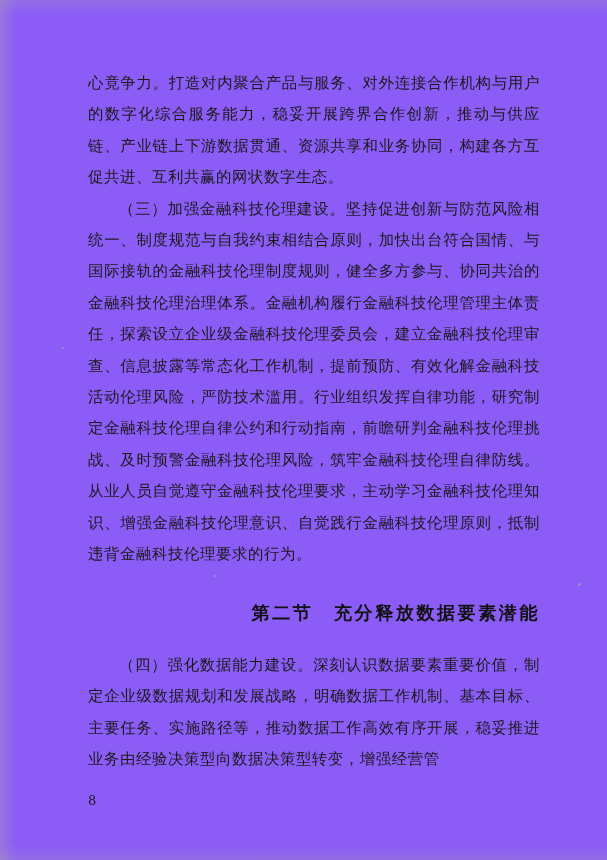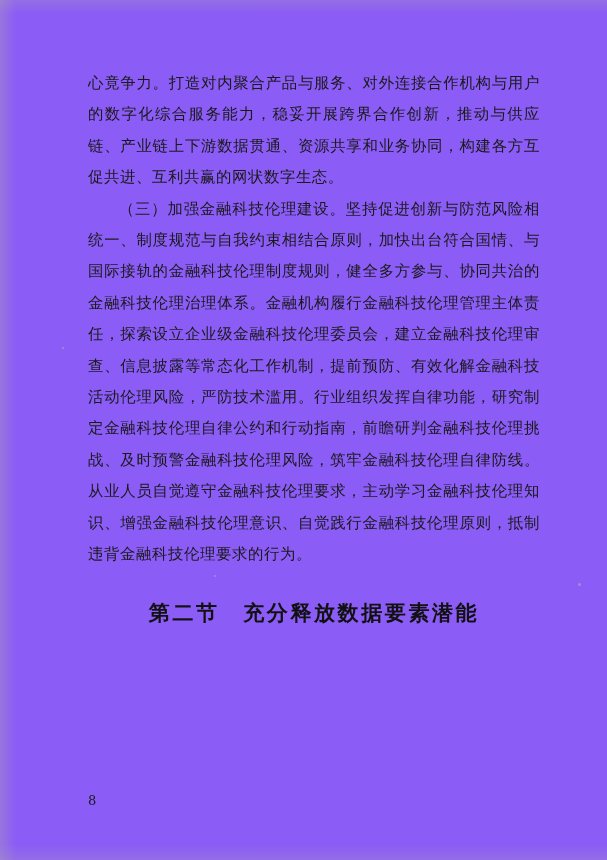--- a/index.html
+++ b/index.html
@@ -33,24 +33,24 @@
     text-align: justify;
     text-justify: inter-ideograph;
     letter-spacing: 0.6px;
     margin: 0;
     font-family: "DejaVu Serif", "Liberation Serif", serif;
   }
   .para.indent {
     text-indent: 2em;
   }
   .section-title {
-    font-size: 21px;
+    font-size: 18px;
     line-height: 31.4px;
     color: #111;
-    text-align: center;
+    text-align: right;
     letter-spacing: 2.6px;
     margin: 26px 0 22px 0;
     font-weight: bold;
     font-family: "DejaVu Serif", "Liberation Serif", serif;
   }
   .page-number {
     position: absolute;
     left: 88px;
     top: 793px;
     font-size: 13px;
@@ -99,18 +99,19 @@
   <div class="speck" style="left:62px; top:347px; width:2px; height:2px;"></div>
 
   <div class="content">
 
     <p class="para">心竟争力。打造对内聚合产品与服务、对外连接合作机构与用户的数字化综合服务能力，稳妥开展跨界合作创新，推动与供应链、产业链上下游数据贯通、资源共享和业务协同，构建各方互促共进、互利共赢的网状数字生态。</p>
 
     <p class="para indent">（三）加强金融科技伦理建设。坚持促进创新与防范风险相统一、制度规范与自我约束相结合原则，加快出台符合国情、与国际接轨的金融科技伦理制度规则，健全多方参与、协同共治的金融科技伦理治理体系。金融机构履行金融科技伦理管理主体责任，探索设立企业级金融科技伦理委员会，建立金融科技伦理审查、信息披露等常态化工作机制，提前预防、有效化解金融科技活动伦理风险，严防技术滥用。行业组织发挥自律功能，研究制定金融科技伦理自律公约和行动指南，前瞻研判金融科技伦理挑战、及时预警金融科技伦理风险，筑牢金融科技伦理自律防线。从业人员自觉遵守金融科技伦理要求，主动学习金融科技伦理知识、增强金融科技伦理意识、自觉践行金融科技伦理原则，抵制违背金融科技伦理要求的行为。</p>
 
     <h2 class="section-title">第二节　充分释放数据要素潜能</h2>
 
+    <p class="para indent">（四）强化数据能力建设。深刻认识数据要素重要价值，制定企业级数据规划和发展战略，明确数据工作机制、基本目标、主要任务、实施路径等，推动数据工作高效有序开展，稳妥推进业务由经验决策型向数据决策型转变，增强经营管</p>
 
   </div>
 
   <div class="page-number">8</div>
 
 </div>
 
 </body></html>

